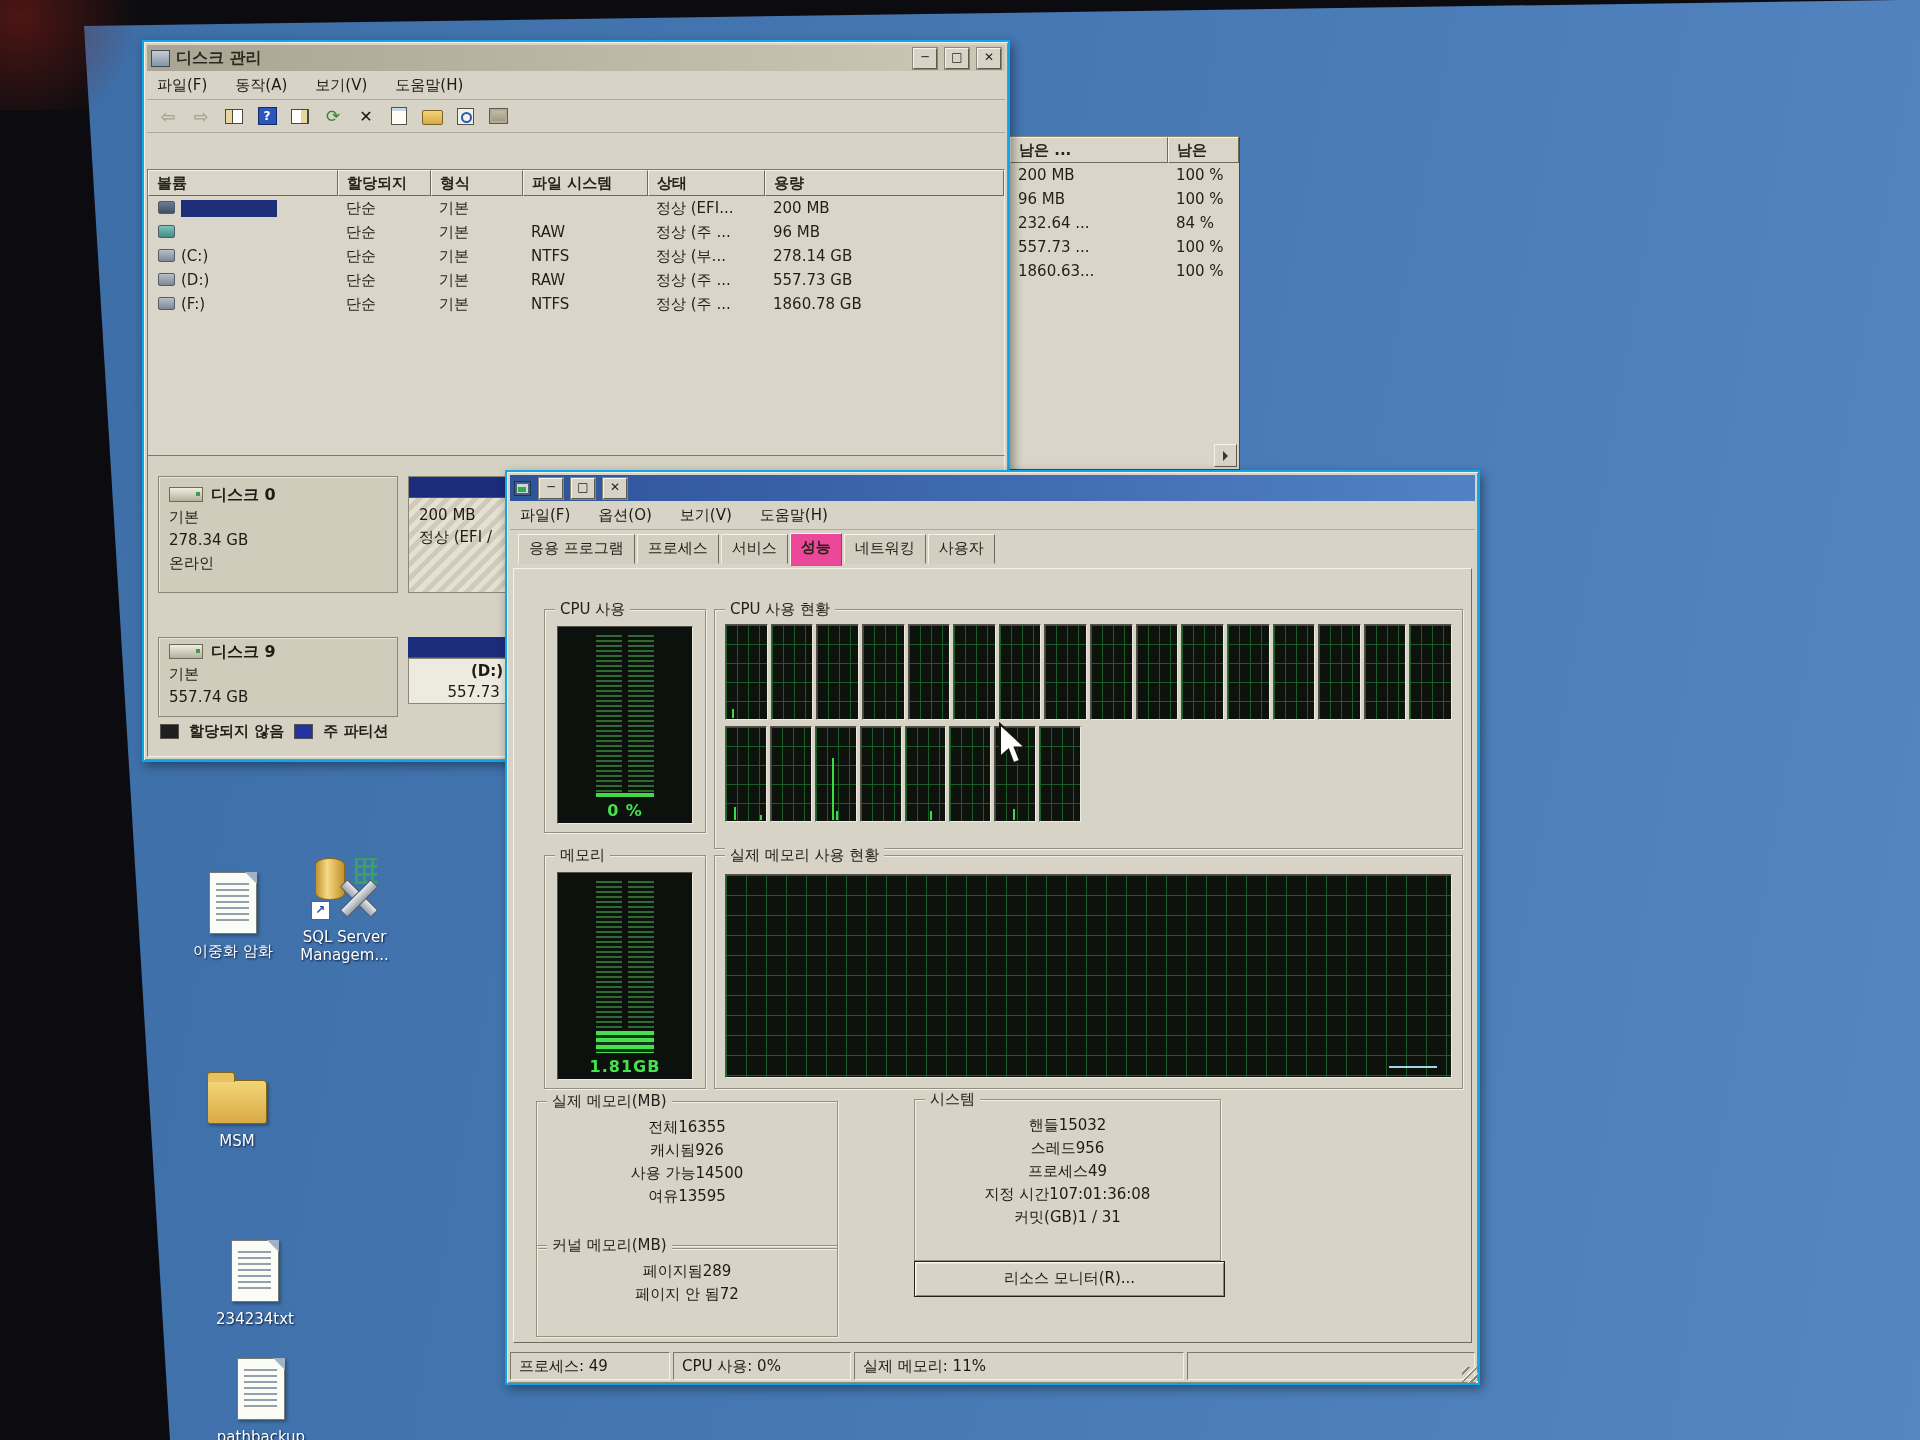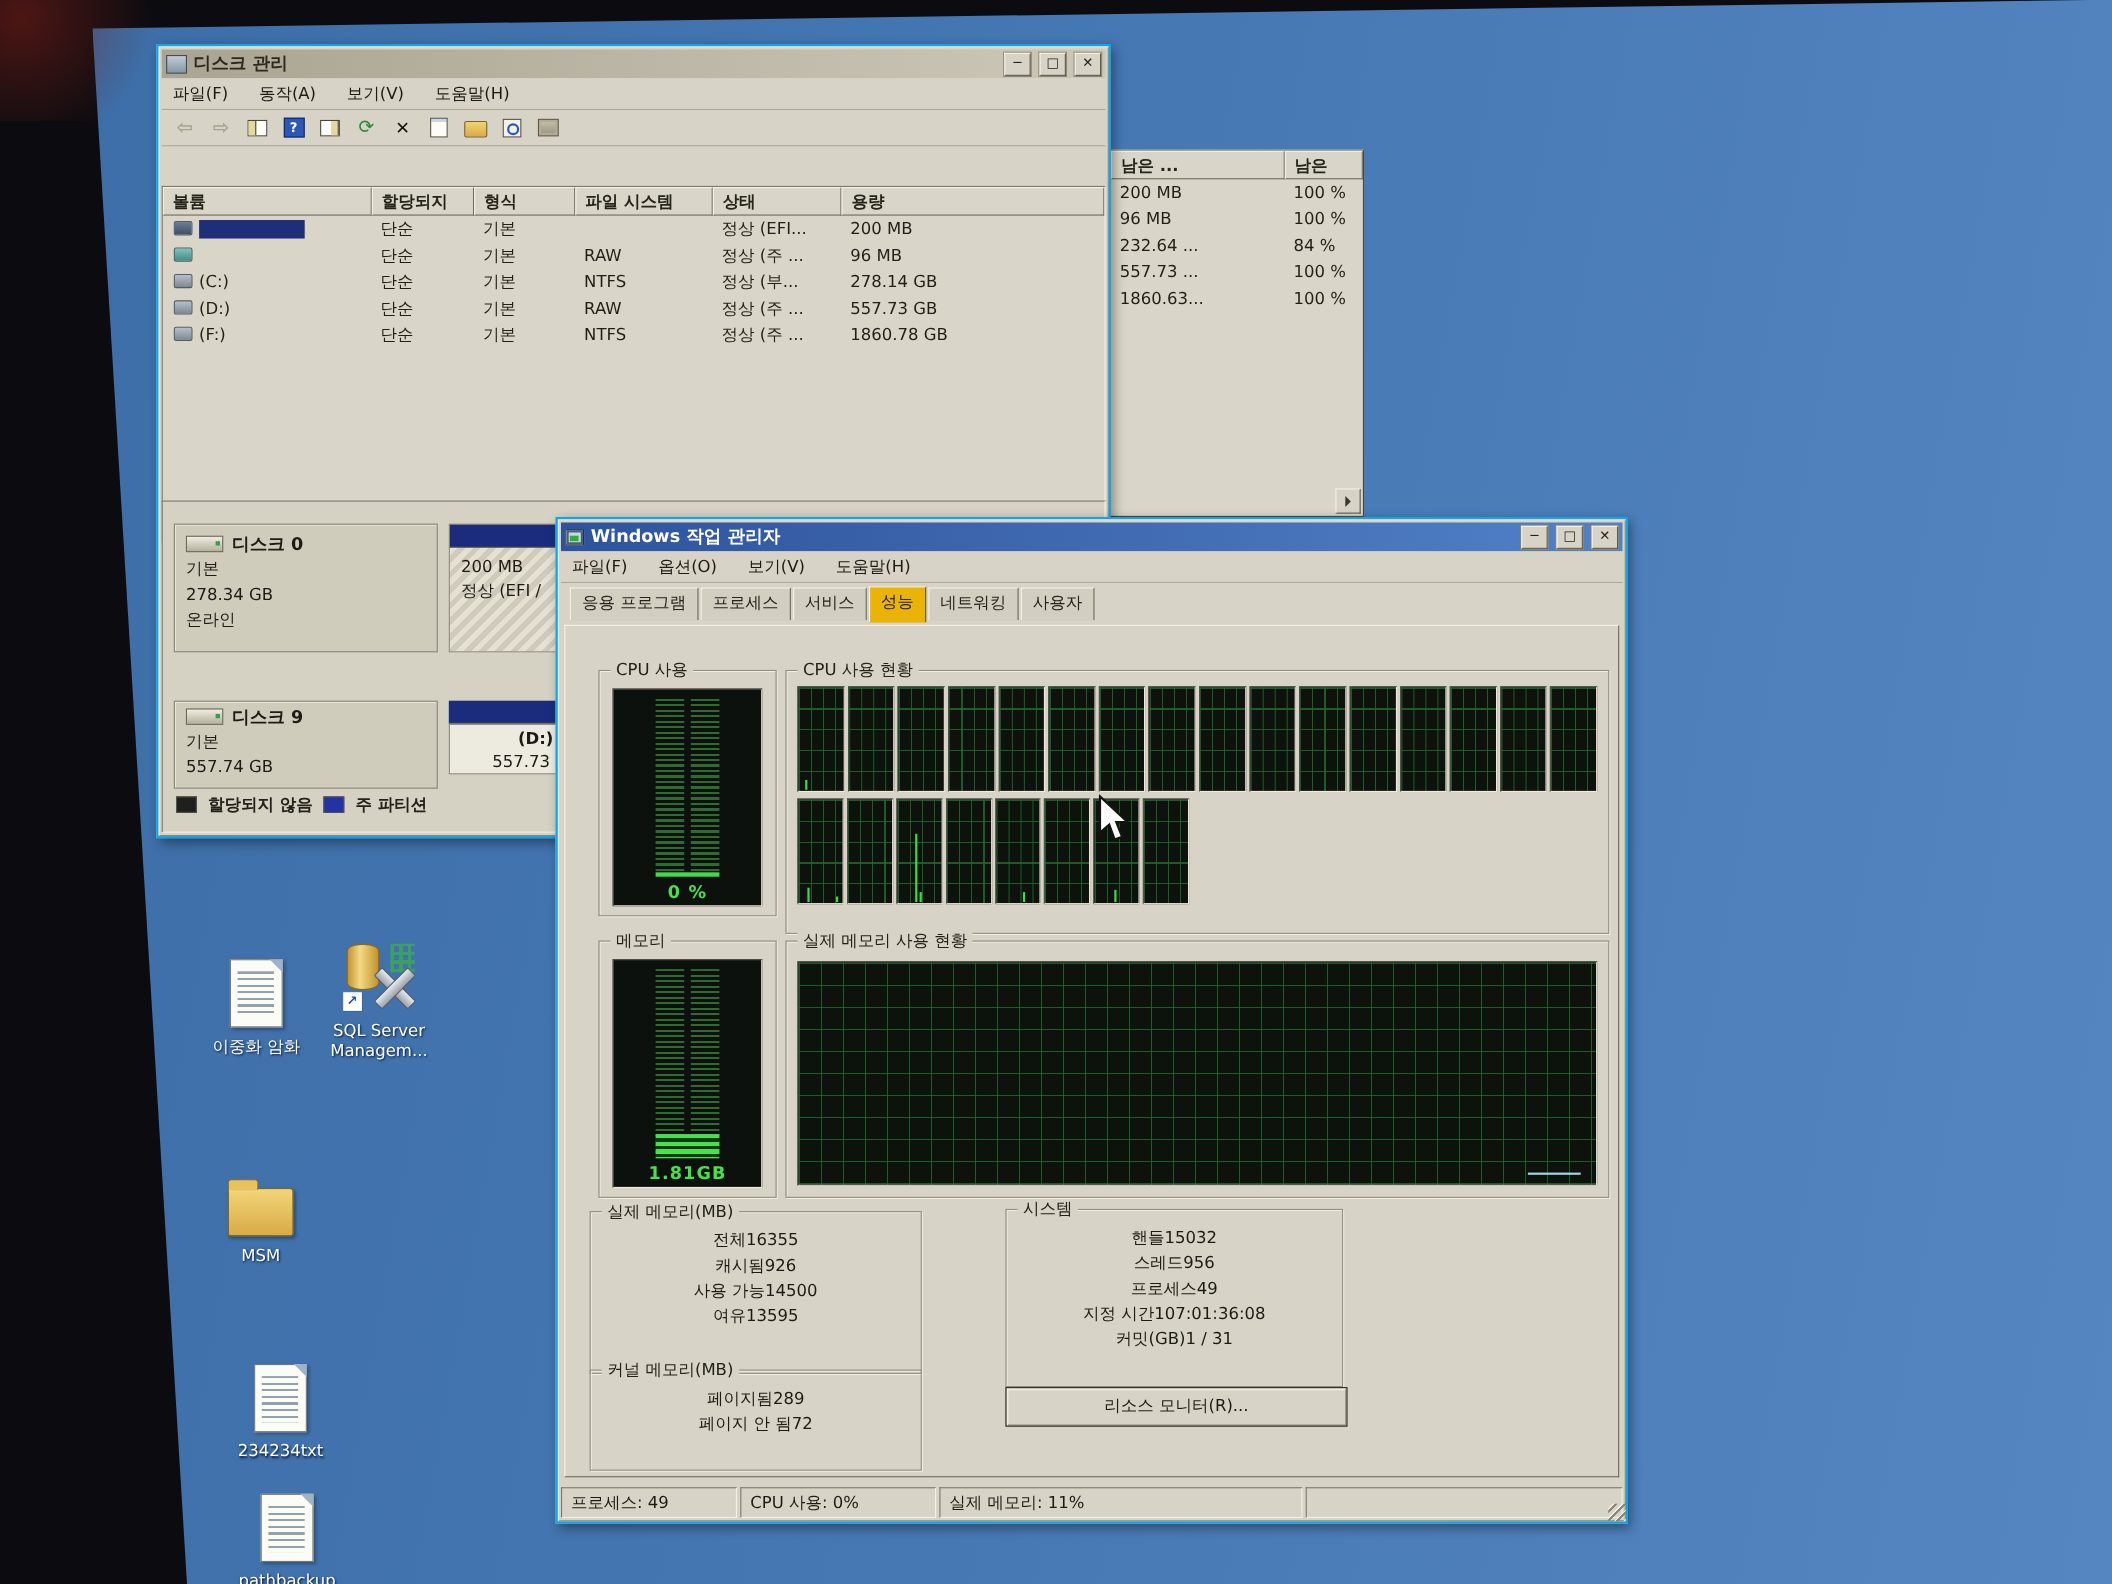--- a/index.html
+++ b/index.html
@@ -91,21 +91,21 @@
   .fragment{position:absolute;left:1010px;top:136px;width:230px;height:334px;background:#d9d5c8;
        border-right:1px solid #4a483e;border-top:1px solid #8a8678;border-bottom:1px solid #4a483e;
        box-sizing:border-box;overflow:hidden;z-index:1;}
   .fragment .hdr{height:26px;}
   .frag-scroll{position:absolute;right:2px;bottom:2px;}
 
   
   .tabs{display:flex;align-items:flex-end;padding:6px 8px 0;height:34px;box-sizing:border-box;gap:2px;}
   .tab{font-size:15px;padding:4px 10px 5px;border:1px solid;white-space:nowrap;
        border-color:#f6f2e8 #6e6a5c transparent #f6f2e8;background:#d2cec0;color:#25231b;}
-  .tab.active{background:#eab308;font-weight:normal;padding-bottom:8px;margin-bottom:-2px;
+  .tab.active{background:#ec4899;font-weight:bold;padding-bottom:8px;margin-bottom:-2px;
        border-color:#f9f6ec #5e5b4e transparent #f9f6ec;}
   .tabpanel{position:absolute;left:6px;right:6px;top:96px;bottom:40px;border:1px solid;
        border-color:#f6f2e8 #6e6a5c #6e6a5c #f6f2e8;}
   .gbox{position:absolute;border:1px solid #94907f;box-shadow:inset 1px 1px 0 #f2eee2,1px 1px 0 #f2eee2;}
   .gbox>.glabel{position:absolute;top:-10px;left:10px;background:#d7d3c6;padding:0 5px;
        font-size:15px;color:#23211a;white-space:nowrap;}
   .gauge{position:absolute;left:12px;right:12px;top:16px;bottom:8px;background:#0d110d;
        border:1px solid;border-color:#55524a #efeadd #efeadd #55524a;}
   .ledcols{position:absolute;left:50%;top:8px;bottom:30px;width:58px;transform:translateX(-50%);
        display:flex;gap:6px;}
@@ -352,21 +352,20 @@
         <span>할당되지 않음</span>
         <span class="lg-sq lg-blue"></span>
         <span>주 파티션</span>
       </div>
     </div>
   </div>
 
   <div class="win tm" style="left:505px;top:470px;width:975px;height:915px;z-index:3">
     <div class="titlebar">
       <div class="tm-ico"></div>
-      <div class="title">Windows 작업 관리자</div>
       <div class="cbtn">─</div>
       <div class="cbtn">□</div>
       <div class="cbtn">✕</div>
     </div>
     <div class="menubar">
       <span>파일(F)</span>
       <span>옵션(O)</span>
       <span>보기(V)</span>
       <span>도움말(H)</span>
     </div>

